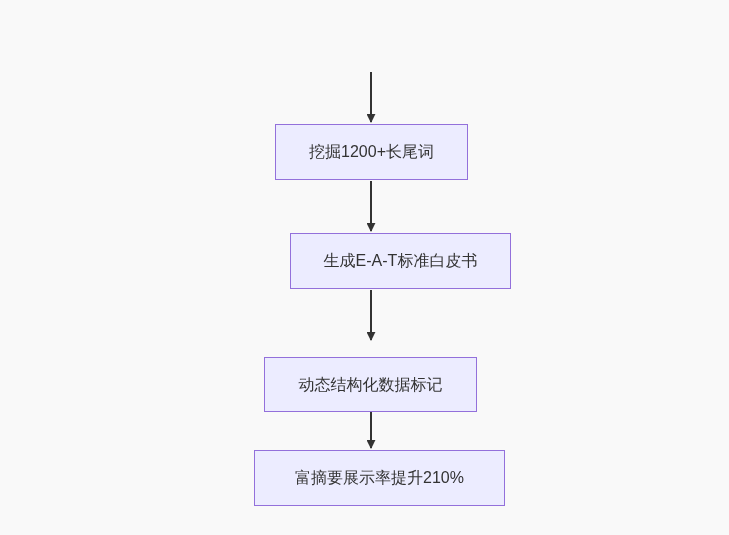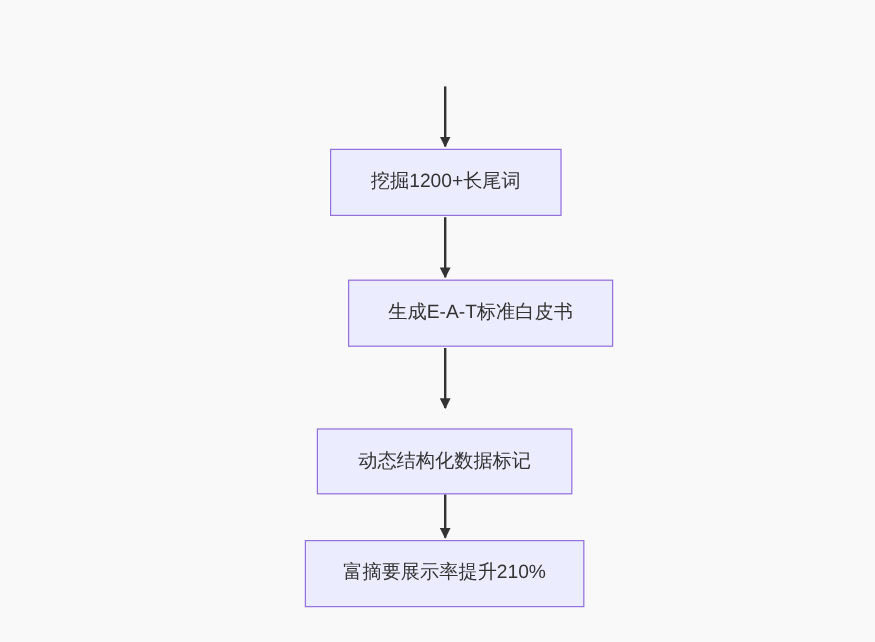--- a/index.html
+++ b/index.html
@@ -39,21 +39,21 @@
     display: flex;
     align-items: center;
     justify-content: center;
     text-align: center;
     white-space: nowrap;
   }
   .node-1 { left: 299px; top: 15px;  width: 144px; }
   .node-2 { left: 275px; top: 124px; width: 193px; }
   .node-3 { left: 256px; top: 233px; width: 221px; margin-left: 34px; }
   .node-4 { left: 264px; top: 342px; width: 213px; height: 55px; margin-top: 15px; }
-  .node-5 { left: 254px; top: 450px; width: 233px; }
+  .node-5 { left: 254px; top: 450px; width: 251px; }
 </style>
 </head>
 <body>
 
 <div class="canvas">
 
   <svg class="edges-svg" width="729" height="535" viewBox="0 0 729 535" xmlns="http://www.w3.org/2000/svg">
     <defs>
       <marker id="arrowhead" viewBox="0 0 10 10" markerWidth="9" markerHeight="9" markerUnits="userSpaceOnUse" refX="9" refY="5" orient="auto">
         <path d="M 0 0 L 10 5 L 0 10 z" fill="#333333"></path>

